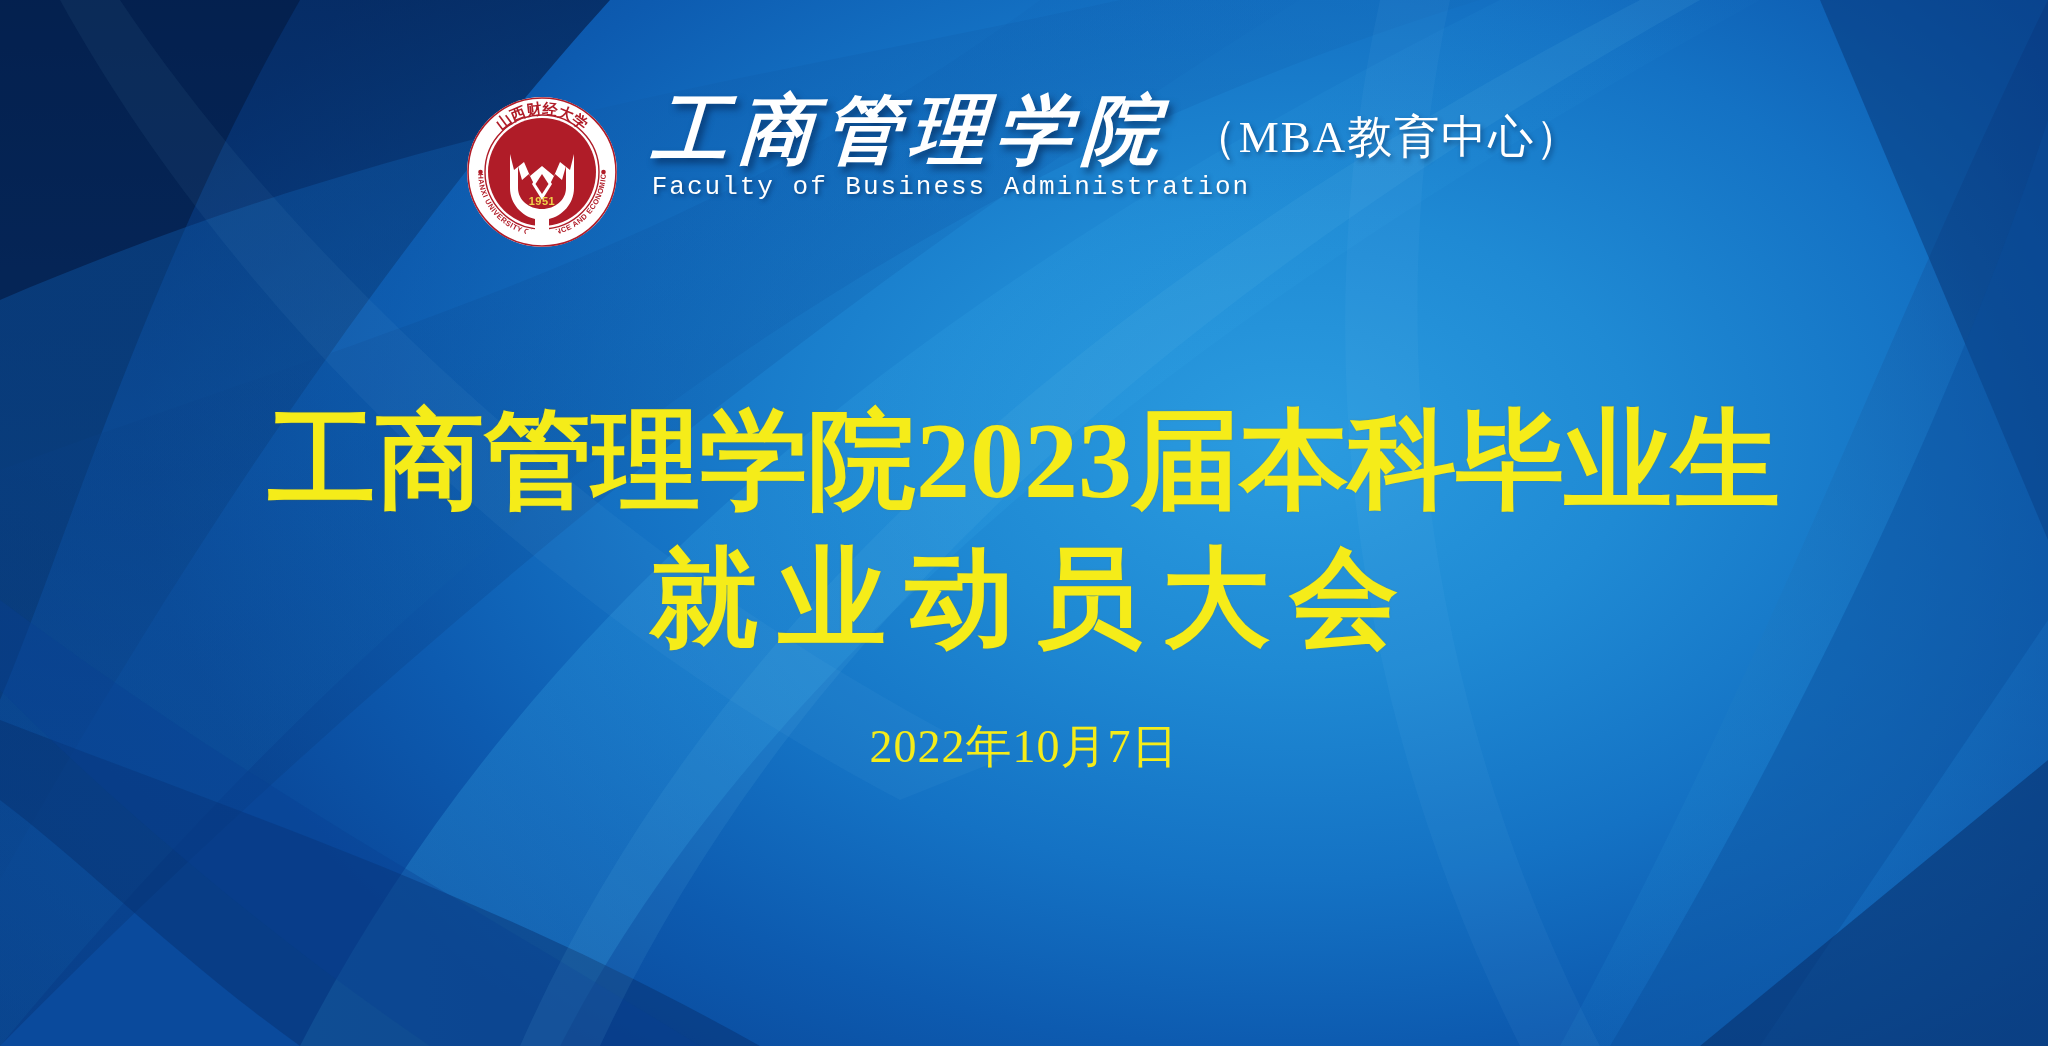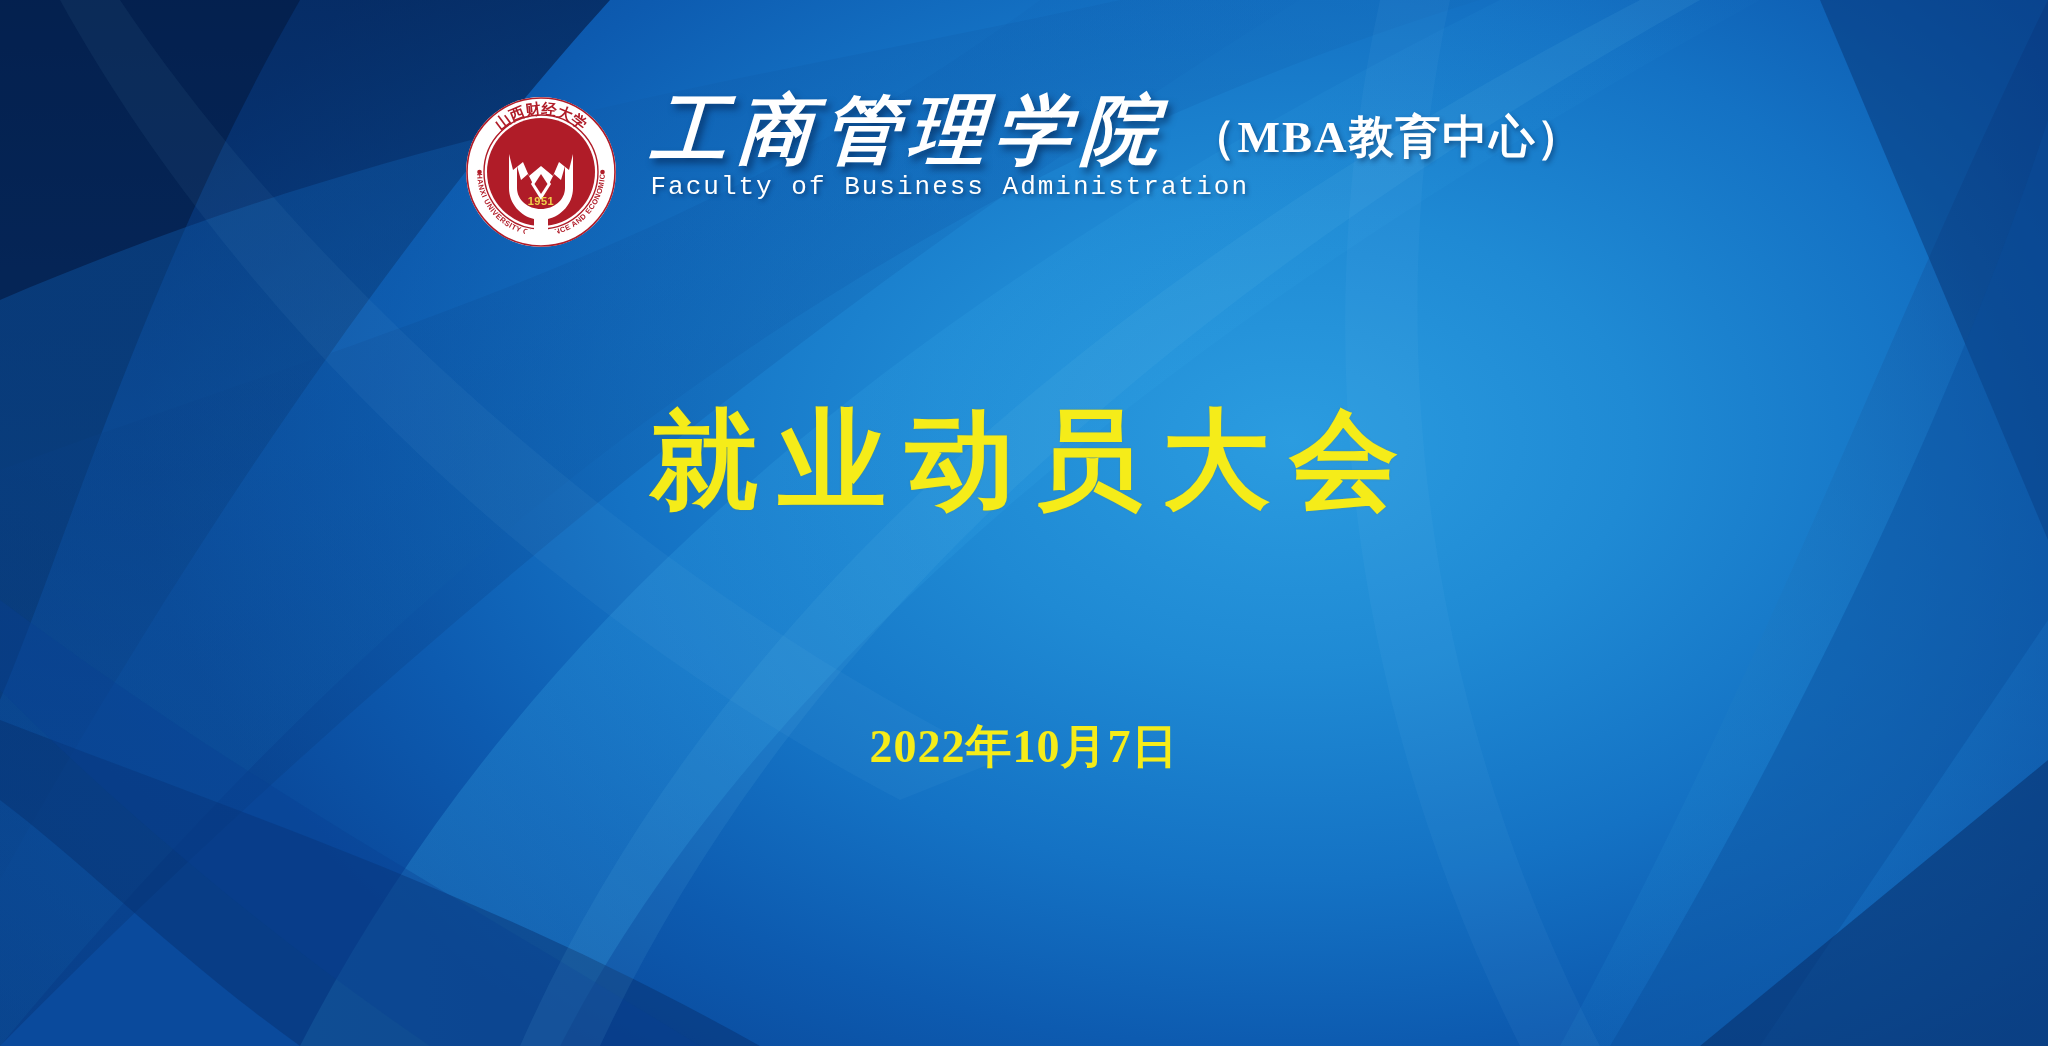--- a/index.html
+++ b/index.html
@@ -66,21 +66,21 @@
     letter-spacing:10px;
     line-height:1.02;
     text-shadow:4px 5px 7px rgba(0,26,66,.55);
     white-space:nowrap;
     transform:skewX(-3deg);
   }
 
   #mba-center {
     font-family:"Liberation Serif", serif;
     font-size:45px;
-    font-weight:700;
+    font-weight:400;
     color:#ffffff;
     letter-spacing:2px;
     line-height:1;
     white-space:nowrap;
     padding-bottom:10px;
     margin-left:14px;
     text-shadow:2px 3px 5px rgba(0,26,66,.45);
   }
 
   #faculty-en {
@@ -112,21 +112,21 @@
   }
   #title-line-1 { letter-spacing:0px; }
   #title-line-2 { letter-spacing:20px; padding-left:20px; }
 
   #event-date {
     position:absolute;
     left:0; right:0;
     top:716px;
     text-align:center;
     font-family:"Liberation Serif", serif;
-    font-weight:700;
+    font-weight:400;
     font-size:46px;
     letter-spacing:1px;
     color:#f5ec19;
     white-space:nowrap;
   }
 </style>
 </head>
 <body>
 
 <div id="slide">
@@ -219,18 +219,19 @@
       <div class="cn-row">
         <div id="faculty-cn">工商管理学院</div>
         <div id="mba-center">（MBA教育中心）</div>
       </div>
       <div id="faculty-en">Faculty of Business Administration</div>
     </div>
 
   </div>
 
   <div id="title-block">
+    <div class="title-line" id="title-line-1">工商管理学院2023届本科毕业生</div>
     <div class="title-line" id="title-line-2">就业动员大会</div>
   </div>
 
   <div id="event-date">2022年10月7日</div>
 
 </div>
 
 </body></html>

